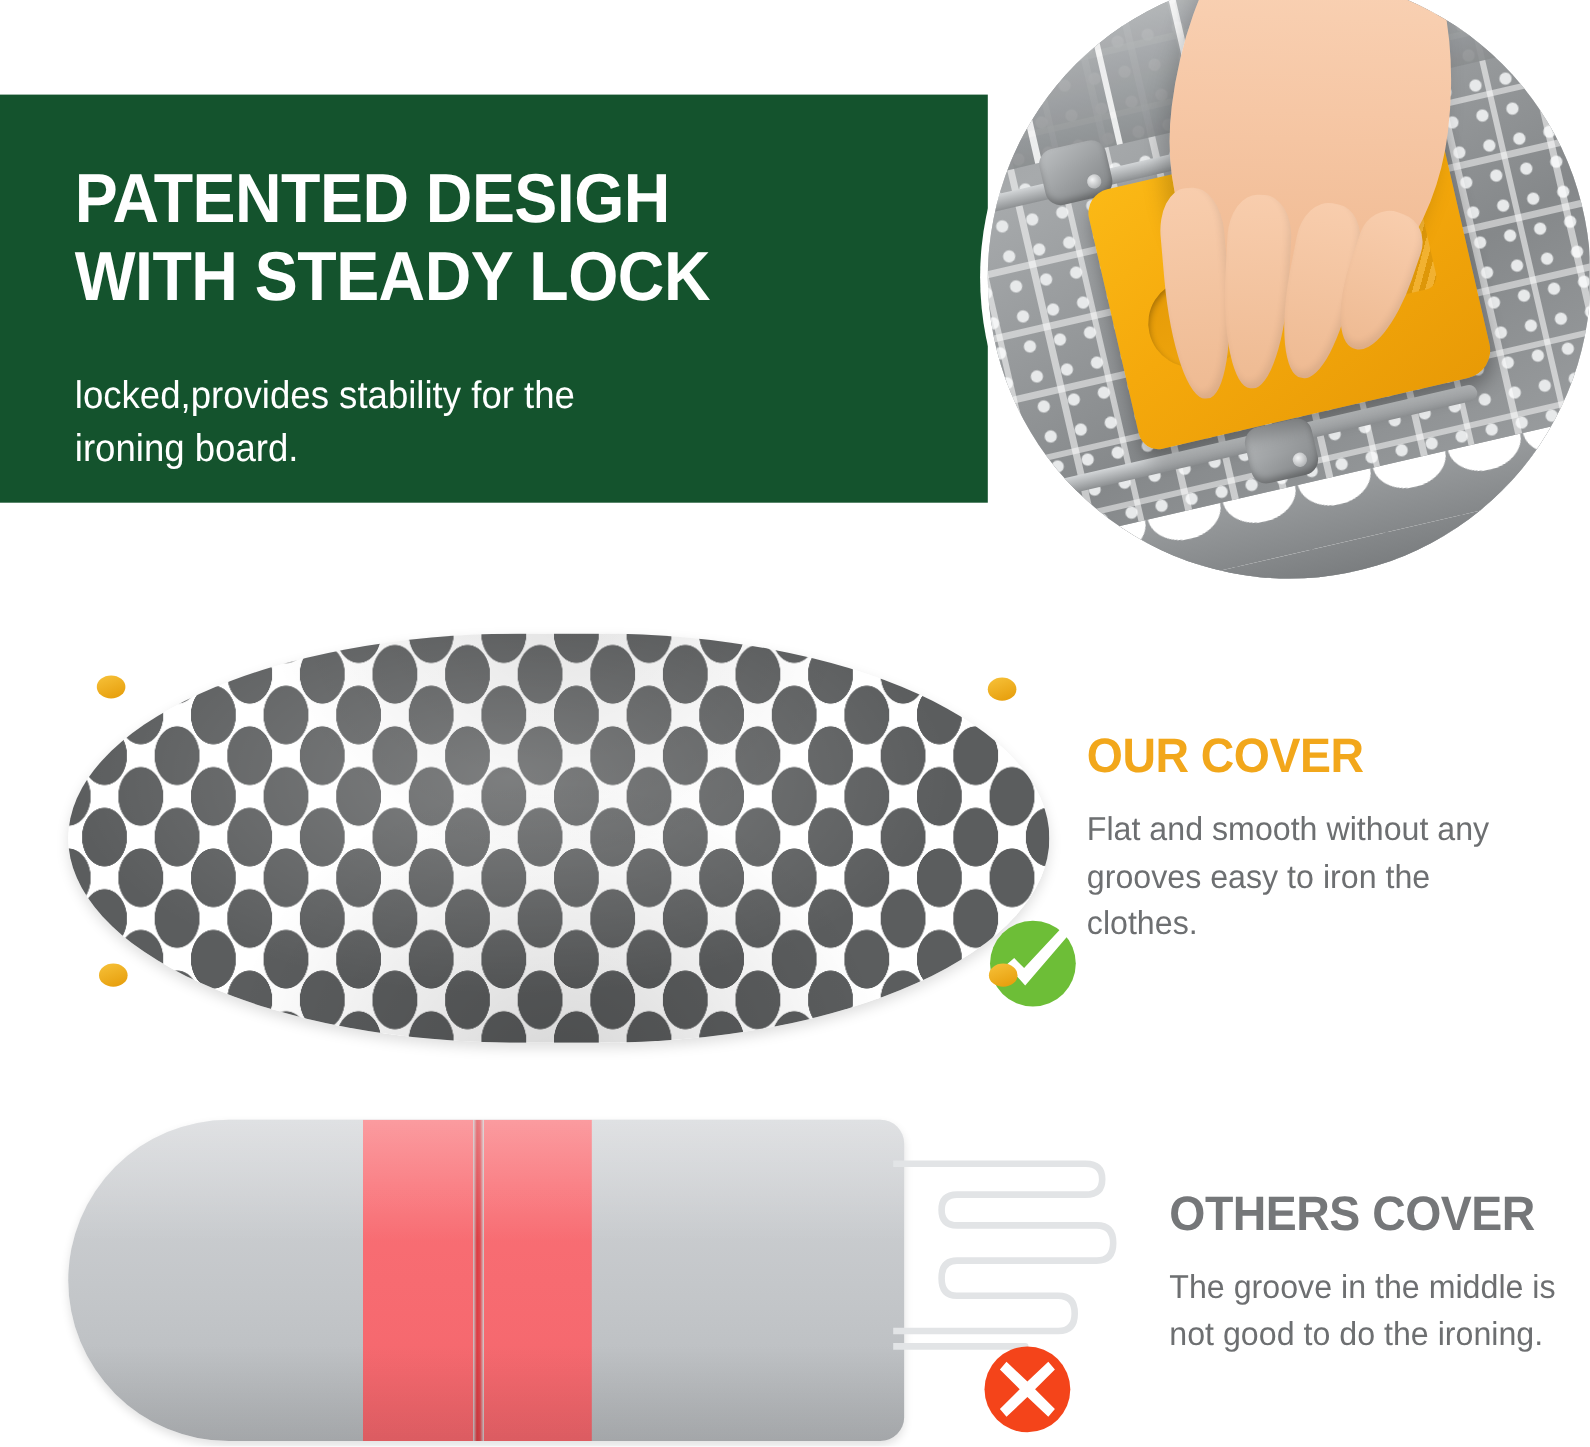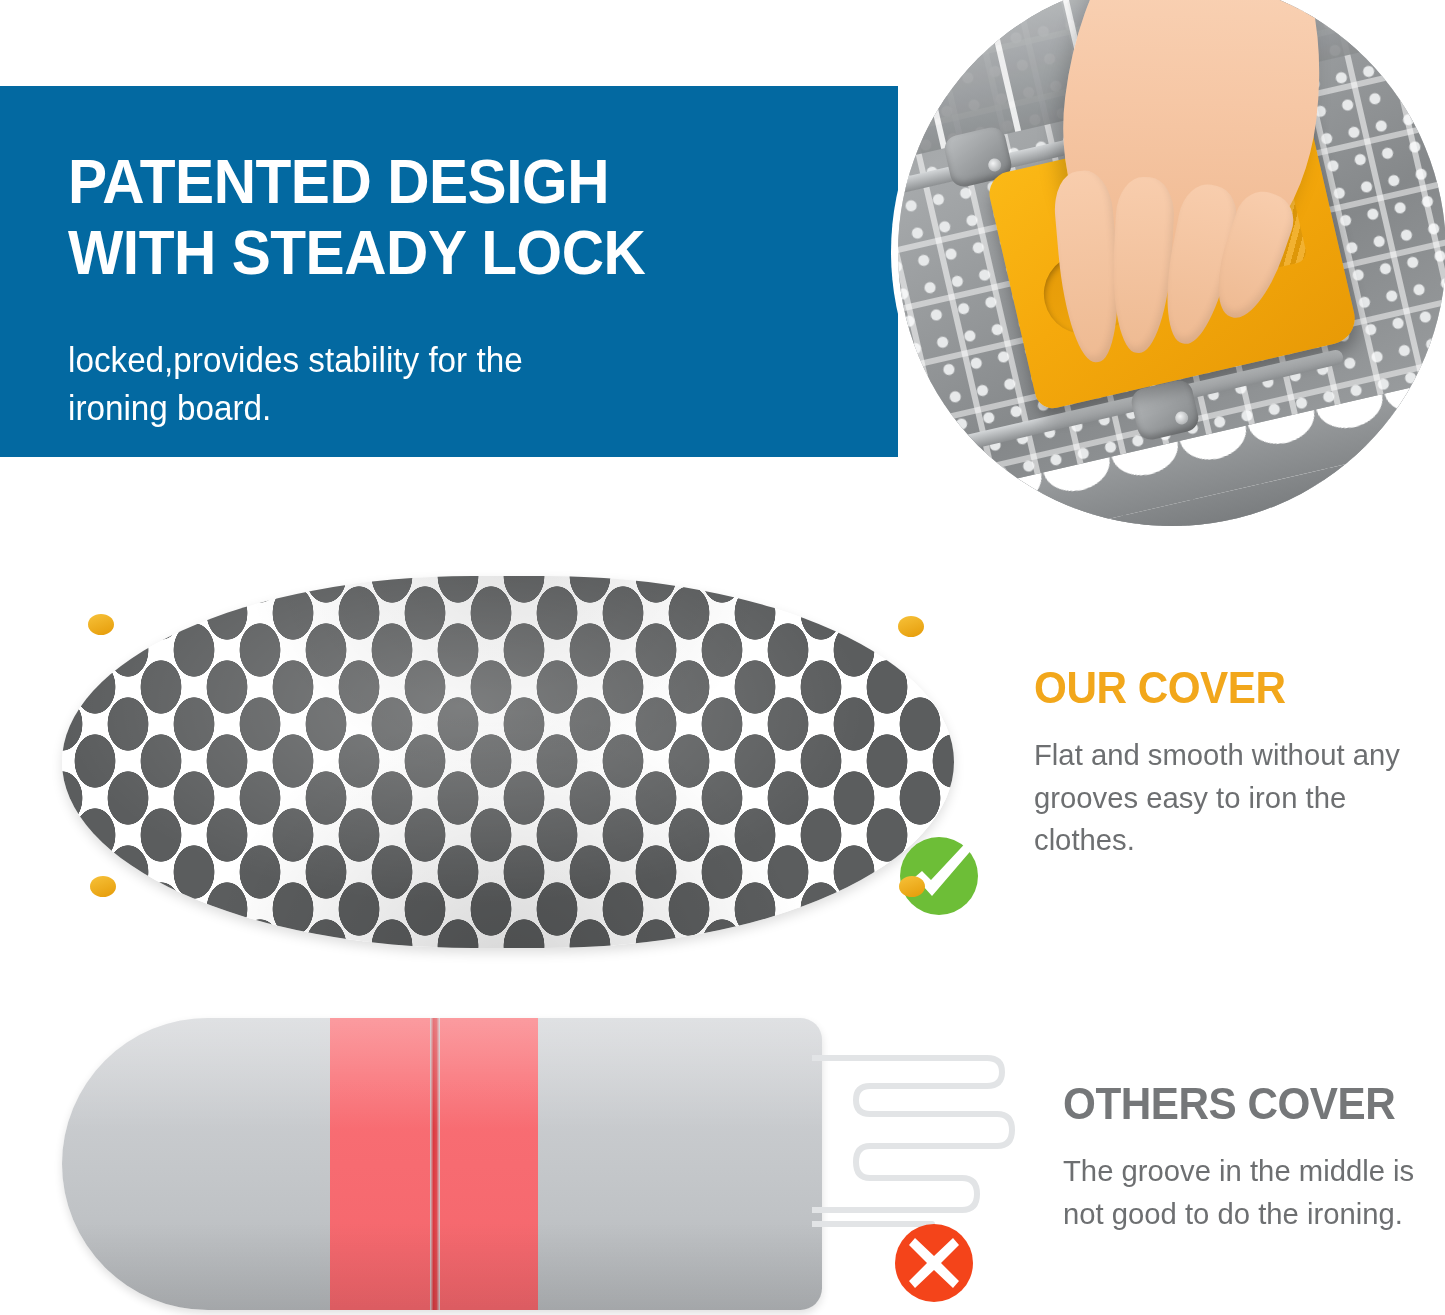--- a/index.html
+++ b/index.html
@@ -5,21 +5,21 @@
   html,body{margin:0;padding:0;}
   body{
     width:1445px;height:1315px;position:relative;overflow:hidden;
     background:#ffffff;
     font-family:"Liberation Sans","DejaVu Sans",sans-serif;
   }
 
   
   #yellow-banner{
     position:absolute;left:0;top:86px;width:898px;height:371px;
-    background:#0369a1;
+    background:#14532d;
   }
   #headline{
     position:absolute;left:68px;top:60px;width:800px;
     color:#ffffff;
     font-size:63px;
     font-weight:bold;
     line-height:1.12;
     letter-spacing:-0.5px;
     transform:scaleX(.93);
     transform-origin:left top;
@@ -205,21 +205,21 @@
                rgba(0,0,0,0) 70%, rgba(0,0,0,.10) 100%);
   }
   #wire-rest{
     position:absolute;left:812px;top:1044px;width:215px;height:230px;
   }
   #x-badge{
     position:absolute;left:893px;top:1222px;width:82px;height:82px;
   }
 
   
-  #our-cover-text{position:absolute;left:1034px;top:666px;width:400px;}
+  #our-cover-text{position:absolute;left:988px;top:666px;width:400px;}
   #others-cover-text{position:absolute;left:1034px;top:1082px;width:400px;margin-left:29px;}
   .blk-title{
     font-size:44px;font-weight:bold;line-height:1;margin:0 0 24px 0;
     transform:scaleX(.96);transform-origin:left top;letter-spacing:-.5px;
   }
   .blk-title.accent{color:#F2A71B;}
   .blk-title.muted{color:#757779;}
   .blk-body{
     font-size:30px;color:#6d6f71;line-height:1.42;margin:0;
     white-space:pre-line;transform:scaleX(.975);transform-origin:left top;

